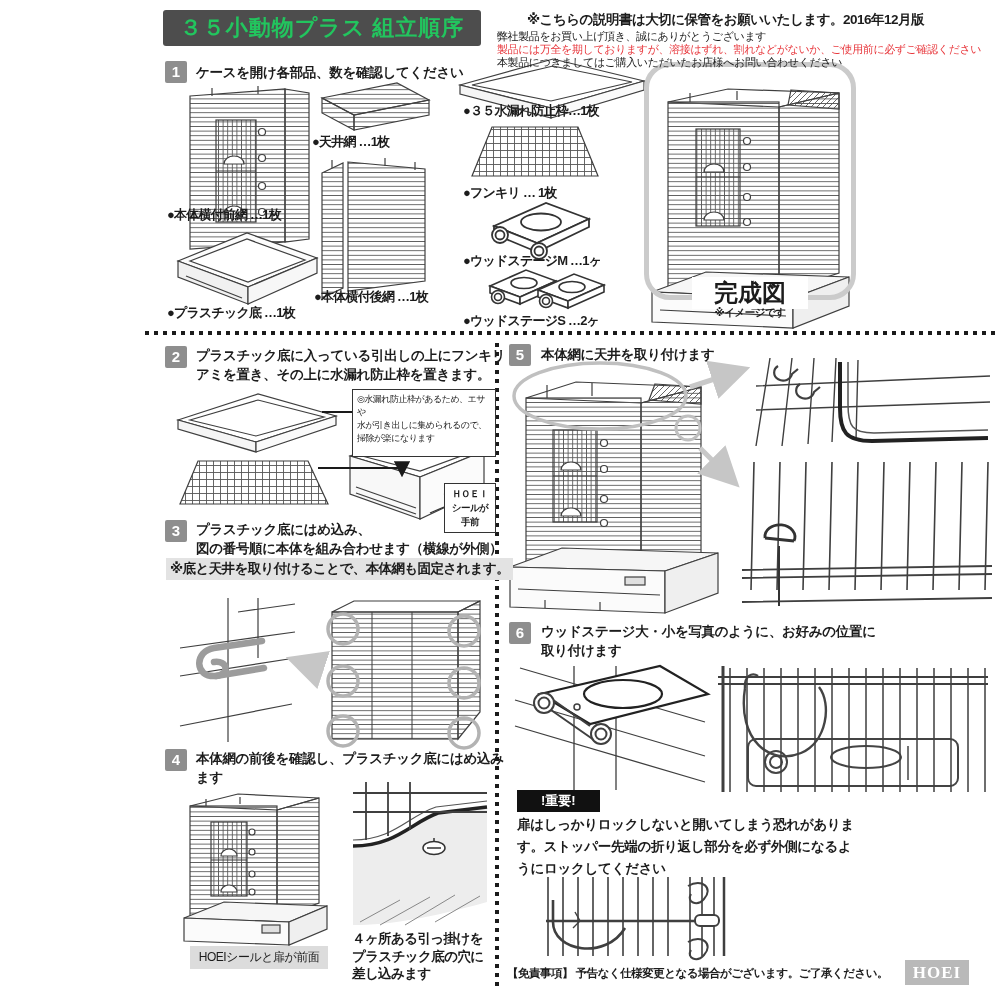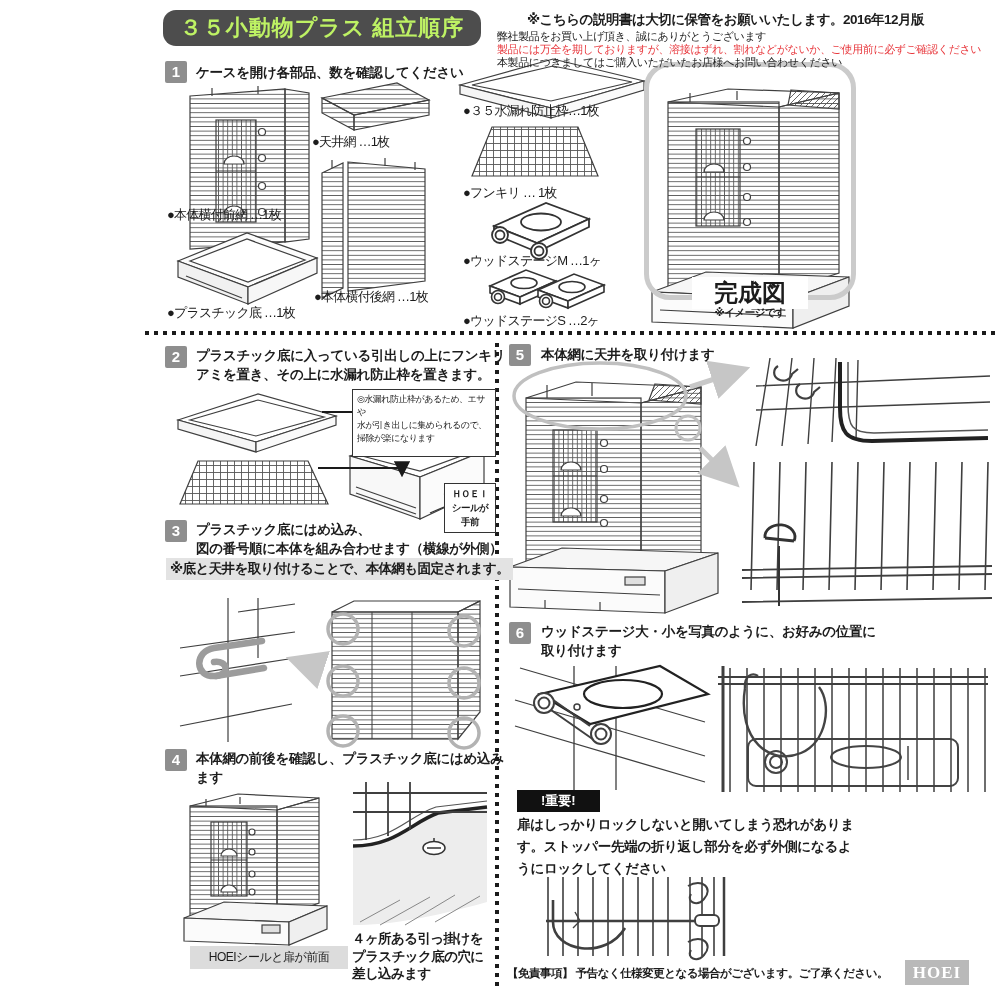--- a/index.html
+++ b/index.html
@@ -7,40 +7,40 @@
 body{position:relative;background:#fff;color:#1c1c1c;
  font-family:"Liberation Sans","DejaVu Sans",sans-serif;overflow:hidden}
 .abs{position:absolute}
 .b{font-weight:bold}
 .pre{white-space:pre-line}
 #art{position:absolute;left:0;top:0;z-index:0}
 .txt{z-index:2}
 .badge{position:absolute;z-index:2;width:22px;height:22px;background:#8e8e8e;color:#fff;
  font-weight:bold;font-size:15px;text-align:center;line-height:22px;border-radius:2px}
 .stitle{position:absolute;z-index:2;font-size:13.5px;font-weight:bold;letter-spacing:-.3px;white-space:nowrap}
-.plabel{position:absolute;z-index:2;font-size:13px;font-weight:normal;letter-spacing:-.8px;white-space:nowrap}
+.plabel{position:absolute;z-index:2;font-size:13px;font-weight:bold;letter-spacing:-.8px;white-space:nowrap}
 .smalltxt{font-size:11px;letter-spacing:-.4px}
-#header-title{left:163px;top:10px;width:318px;height:36px;background:#4d4d4d;color:#bef264;
- font-size:22px;font-weight:bold;text-align:center;line-height:36px;border-radius:13px;letter-spacing:1px}
+#header-title{left:163px;top:10px;width:318px;height:36px;background:#4d4d4d;color:#22c55e;
+ font-size:22px;font-weight:bold;text-align:center;line-height:36px;border-radius:3px;letter-spacing:1px}
 #keep-note{left:527px;top:11px;font-size:13.5px;font-weight:bold;letter-spacing:-.5px}
 #warning-line{color:#e8383d}
 #complete-box{left:644px;top:62px;width:212px;height:238px;border:5px solid #cbcbcb;border-radius:26px;z-index:1}
 #complete-label{left:692px;top:277px;width:116px;background:#fff;font-size:24px;font-weight:bold;text-align:center;z-index:2}
 #complete-note{left:692px;top:306px;width:116px;font-size:10.5px;font-weight:bold;text-align:center;z-index:2;letter-spacing:-.5px}
 #hdots{left:145px;top:331px;width:855px;height:4px;z-index:1;
  background:repeating-linear-gradient(90deg,#1b1b1b 0 4px,transparent 4px 9px)}
 #vdots{left:495px;top:343px;width:4px;height:645px;z-index:1;
  background:repeating-linear-gradient(180deg,#1b1b1b 0 4px,transparent 4px 9px)}
 #callout{left:352px;top:389px;width:144px;height:68px;border:1.5px solid #333;font-size:9px;
  line-height:1.45;padding:3px 4px;background:#fff;z-index:2;letter-spacing:-.5px}
 #sticker-note{left:444px;top:483px;width:52px;height:50px;border:1.5px solid #333;font-size:9.5px;
  font-weight:bold;text-align:center;padding-top:3px;line-height:1.45;background:#fff;z-index:2;letter-spacing:-.5px}
 #step3-note{left:166px;top:558px;background:#e3e3e3;font-size:13.5px;font-weight:bold;
  padding:2px 4px;letter-spacing:-.6px;white-space:nowrap;z-index:2}
-#front-label{left:190px;top:946px;width:158px;background:#dcdcdc;font-size:12px;
+#front-label{left:190px;top:946px;width:138px;background:#dcdcdc;font-size:12px;
  text-align:center;padding:3px 8px;z-index:2;letter-spacing:-.5px}
 #hook-caption{left:352px;top:930px;font-size:13.5px;font-weight:bold;line-height:1.3;z-index:2;letter-spacing:-.6px}
 #important-badge{left:517px;top:790px;background:#111;color:#fff;font-size:13px;
  font-weight:bold;padding:2px 24px;z-index:2}
 #important-body{left:517px;top:814px;font-size:13.5px;font-weight:bold;line-height:22px;z-index:2;letter-spacing:-.3px}
 #disclaimer{left:507px;top:966px;font-size:11.5px;font-weight:bold;letter-spacing:-.5px}
 #hoei-logo{left:905px;top:960px;width:64px;height:25px;background:#b9b9b9;color:#fff;
  font-family:"Liberation Serif","DejaVu Serif",serif;font-size:17px;font-weight:bold;
  text-align:center;line-height:25px;letter-spacing:1px;z-index:2}
 </style>

